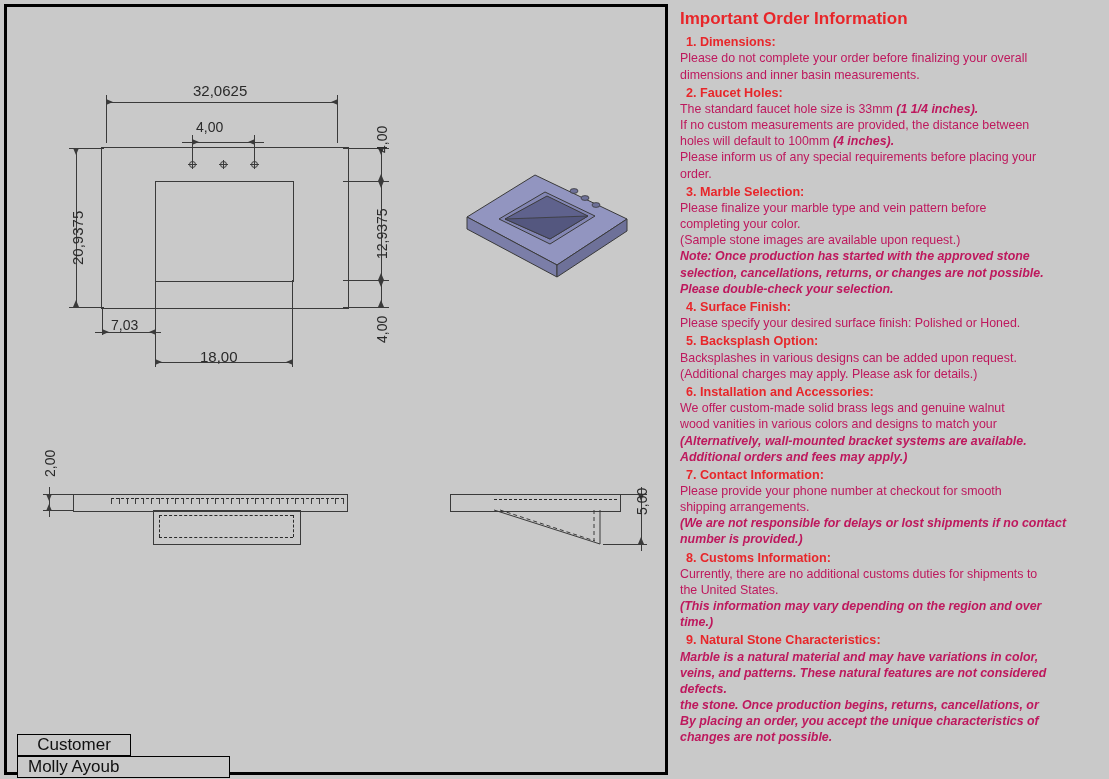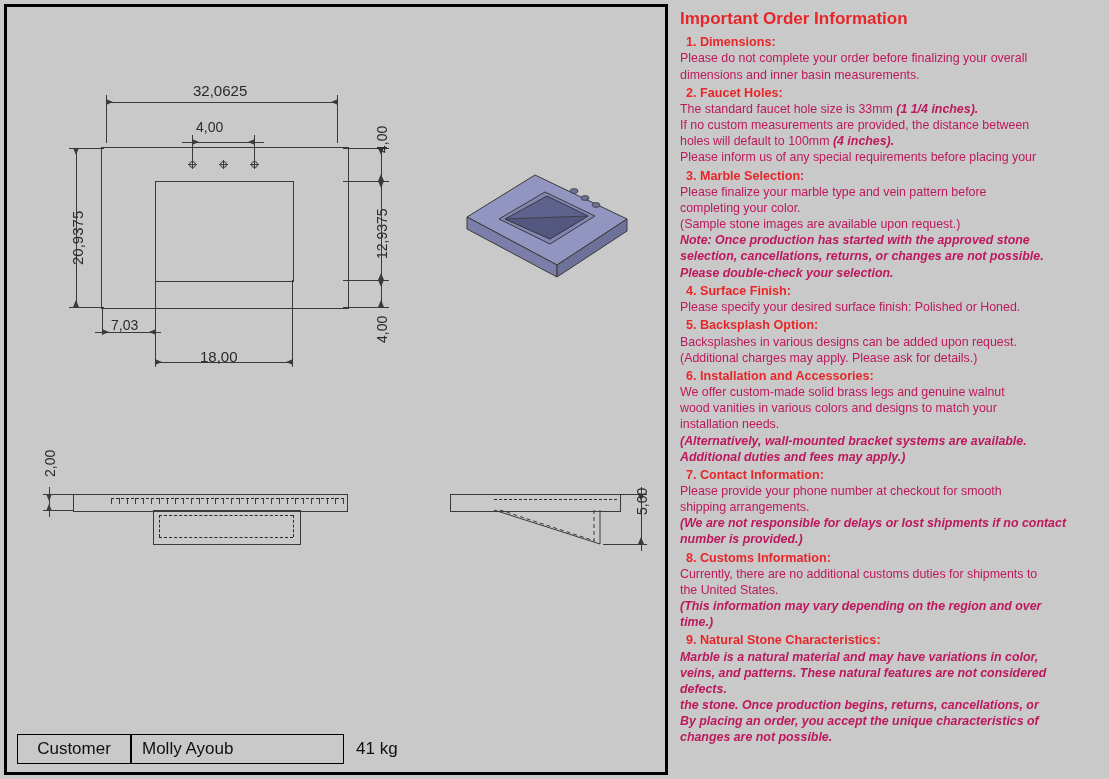--- a/index.html
+++ b/index.html
@@ -168,56 +168,56 @@
     <line x1="144" y1="16" x2="144" y2="47" stroke="#3a3a3a" stroke-width="1" stroke-dasharray="4 3"></line>
   </svg>
 
   <div class="line hline" style="left:608px;top:487px;width:32px;"></div>
   <div class="line hline" style="left:596px;top:537px;width:44px;"></div>
   <div class="line vline" style="left:634px;top:480px;height:64px;"></div>
   <div class="arrowD" style="left:631px;top:487px;"></div>
   <div class="arrowU" style="left:631px;top:530px;"></div>
   <div class="dim-text vtext" style="left:627px;top:508px;transform:rotate(-90deg);">5,00</div>
 
-  <div id="title-block" style="display:flex;align-items:center;">
+  <div id="title-block" style="display:flex;align-items:flex-start;flex-direction:column;">
     <div class="tb-cell" style="width:114px;justify-content:center;">Customer</div>
     <div class="tb-cell" style="width:213px;">Molly Ayoub</div>
     <div style="margin-left:12px;font-size:17px;color:#111;">41 kg</div>
   </div>
 </div>
 
 <div id="notes-panel">
   <div id="notes-title">Important Order Information</div>
   <div id="notes-list">
       <div class="note-head">1. Dimensions:</div>
       <div class="note-body">Please do not complete your order before finalizing your overall</div>
       <div class="note-body">dimensions and inner basin measurements.</div>
       <div class="note-head">2. Faucet Holes:</div>
       <div class="note-body">The standard faucet hole size is 33mm <span class="ib">(1 1/4 inches).</span></div>
       <div class="note-body">If no custom measurements are provided, the distance between</div>
       <div class="note-body">holes will default to 100mm <span class="ib">(4 inches).</span></div>
       <div class="note-body">Please inform us of any special requirements before placing your</div>
+      <div class="note-body">order.</div>
       <div class="note-head">3. Marble Selection:</div>
       <div class="note-body">Please finalize your marble type and vein pattern before</div>
       <div class="note-body">completing your color.</div>
       <div class="note-body">(Sample stone images are available upon request.)</div>
       <div class="note-body bi">Note: Once production has started with the approved stone</div>
       <div class="note-body bi">selection, cancellations, returns, or changes are not possible.</div>
       <div class="note-body bi">Please double-check your selection.</div>
       <div class="note-head">4. Surface Finish:</div>
       <div class="note-body">Please specify your desired surface finish: Polished or Honed.</div>
       <div class="note-head">5. Backsplash Option:</div>
       <div class="note-body">Backsplashes in various designs can be added upon request.</div>
       <div class="note-body">(Additional charges may apply. Please ask for details.)</div>
       <div class="note-head">6. Installation and Accessories:</div>
       <div class="note-body">We offer custom-made solid brass legs and genuine walnut</div>
       <div class="note-body">wood vanities in various colors and designs to match your</div>
-      <div class="note-body">installation needs.</div>
       <div class="note-body bi">(Alternatively, wall-mounted bracket systems are available.</div>
-      <div class="note-body bi">Additional duties and fees may apply.)</div>
+      <div class="note-body bi">Additional orders and fees may apply.)</div>
       <div class="note-head">7. Contact Information:</div>
       <div class="note-body">Please provide your phone number at checkout for smooth</div>
       <div class="note-body">shipping arrangements.</div>
       <div class="note-body bi">(We are not responsible for delays or lost shipments if no contact</div>
       <div class="note-body bi">number is provided.)</div>
       <div class="note-head">8. Customs Information:</div>
       <div class="note-body">Currently, there are no additional customs duties for shipments to</div>
       <div class="note-body">the United States.</div>
       <div class="note-body bi">(This information may vary depending on the region and over</div>
       <div class="note-body bi">time.)</div>

